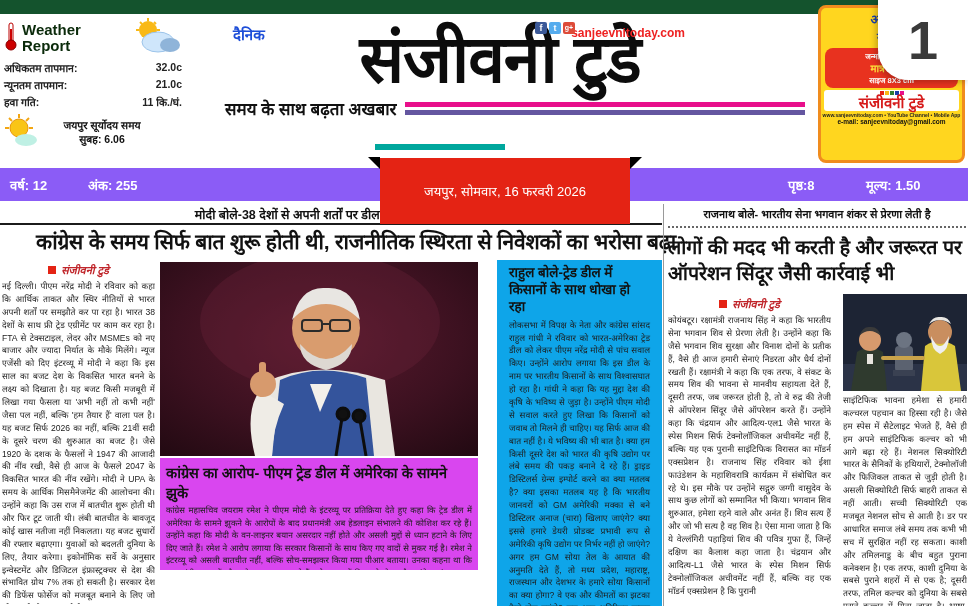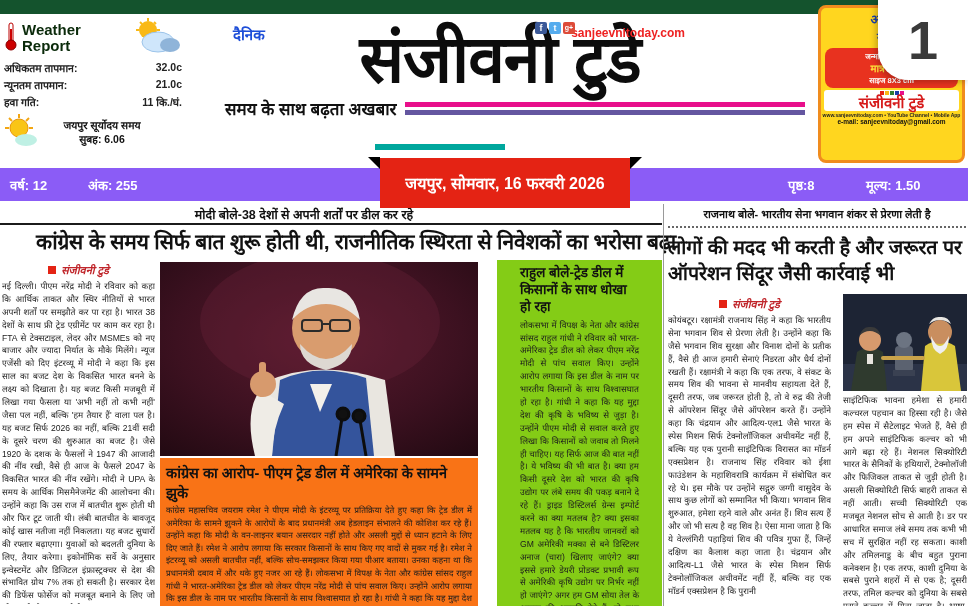--- a/index.html
+++ b/index.html
@@ -3,22 +3,22 @@
 <meta charset="utf-8">
 <style>
   html,body{margin:0;padding:0;background:#d9d9d9;}
   .page{position:relative;width:968px;height:606px;background:#ffffff;overflow:hidden;
         font-family:"Liberation Sans",sans-serif;color:#111;}
   
   .topstrip{position:absolute;left:0;top:0;width:968px;height:14px;background:#14532d;}
   .infobar{position:absolute;left:0;top:168px;width:968px;height:33px;background:#8b5cf6;color:#fff;}
   .infobar .item{position:absolute;top:8px;font-weight:bold;font-size:13px;}
   .it-year{left:10px}.it-issue{left:88px}.it-page{left:788px}.it-price{left:866px}
-  .datebox{position:absolute;left:380px;top:158px;width:250px;height:50px;background:#e42314;
-           color:#fff;font-weight:bold;font-size:16px;display:flex;align-items:center;justify-content:center;z-index:5;}
+  .datebox{position:absolute;left:380px;top:158px;width:250px;height:66px;background:#e42314;
+           color:#fff;font-weight:normal;font-size:13px;display:flex;align-items:center;justify-content:center;z-index:5;}
   .datebox:before,.datebox:after{content:"";position:absolute;top:-1px;width:0;height:0;border-style:solid;}
   .datebox:before{left:-12px;border-width:0 12px 12px 0;border-color:transparent #000 transparent transparent;}
   .datebox:after{right:-12px;border-width:12px 12px 0 0;border-color:#000 transparent transparent transparent;}
   
   .weather{position:absolute;left:4px;top:18px;width:178px;}
   .w-top{display:flex;align-items:center;gap:4px;}
   .w-title{font-weight:bold;font-size:15px;line-height:1.05;color:#0a2a0a;}
   .w-row{display:flex;justify-content:space-between;font-size:10.5px;font-weight:bold;margin-top:3px;color:#222;}
   .w-sunrise{display:flex;align-items:center;gap:4px;margin-top:4px;}
   .w-sr-txt{font-size:10.5px;font-weight:bold;text-align:center;width:120px;}
@@ -64,26 +64,26 @@
   .headline-r{position:absolute;left:668px;top:234px;width:298px;text-align:left;font-weight:900;font-size:19.5px;line-height:1.35;}
   .vdiv{position:absolute;left:663px;top:204px;width:1px;height:402px;background:#9a9a9a;}
   
   .byline{color:#c0262b;font-weight:bold;font-style:italic;font-size:11px;text-align:center;
           font-family:"Liberation Serif",serif;margin-bottom:3px;}
   .byline .sq{display:inline-block;width:8px;height:8px;background:#e42314;margin-right:5px;}
   .body-txt{font-size:8.6px;line-height:1.5;text-align:justify;color:#1c1c1c;}
   .col1{position:absolute;left:2px;top:262px;width:153px;height:342px;overflow:hidden;}
   .col2{position:absolute;left:160px;top:262px;width:318px;height:344px;}
   .photo-modi{width:318px;height:194px;display:block;}
-  .capbox{position:absolute;left:0;top:196px;width:318px;height:148px;background:#f97316;
+  .capbox{position:absolute;left:0;top:196px;width:318px;height:112px;background:#d946ef;
           box-sizing:border-box;padding:4px 6px;overflow:hidden;}
   .cap-head{font-weight:900;font-size:14.5px;margin-bottom:2px;}
   .capbox .body-txt{font-size:8.4px;}
-  .col3{position:absolute;left:497px;top:260px;width:165px;height:346px;background:#84cc16;
-        box-sizing:border-box;padding:5px 23px;overflow:hidden;}
+  .col3{position:absolute;left:497px;top:260px;width:165px;height:346px;background:#0ea5e9;
+        box-sizing:border-box;padding:5px 12px;overflow:hidden;}
   .col3-head{font-weight:900;font-size:13.5px;line-height:1.25;margin-bottom:3px;}
   .colA{position:absolute;left:668px;top:296px;width:163px;height:310px;overflow:hidden;}
   .colB{position:absolute;left:843px;top:294px;width:124px;height:312px;overflow:hidden;}
   .photo-rajnath{width:124px;height:97px;display:block;margin-bottom:3px;}
   
   .icn{display:inline-block;}
 </style>
 </head>
 <body>
 

